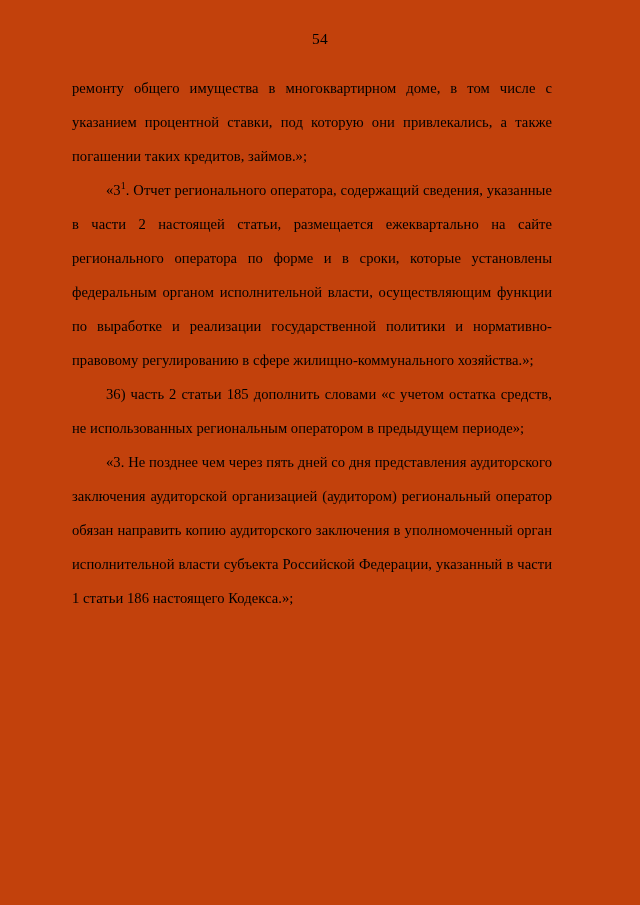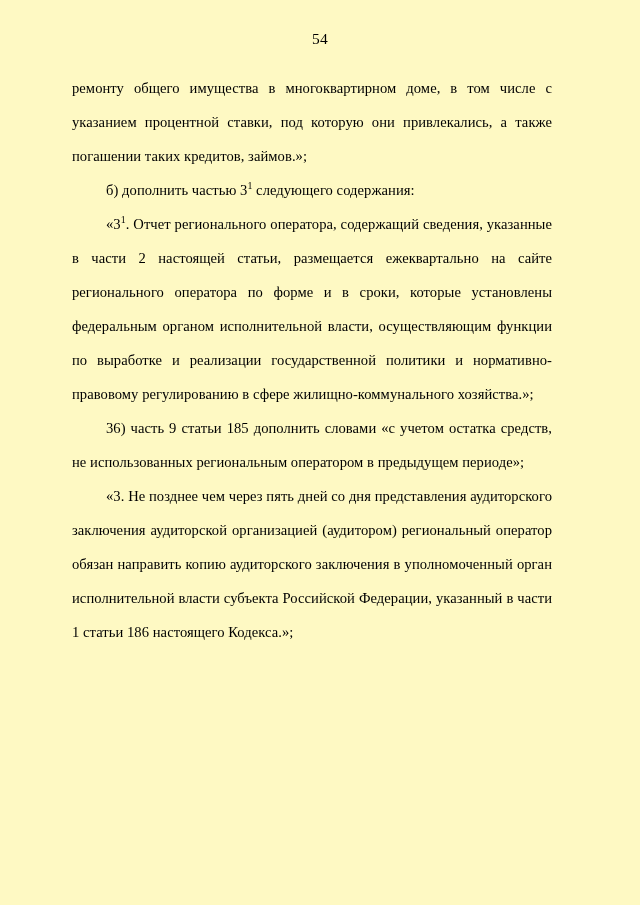--- a/index.html
+++ b/index.html
@@ -11,21 +11,21 @@
     width: 640px;
     height: 905px;
     font-family: "Liberation Serif", serif;
     color: #000000;
     overflow: hidden;
   }
   .page {
     position: relative;
     width: 640px;
     height: 905px;
-    background: #fef9c3;
+    background: #c2410c;
     box-sizing: border-box;
     padding: 30px 72px 0 72px;
   }
   .page-number {
     text-align: center;
     font-size: 15.5px;
     line-height: 1.2;
     margin: 0 0 22px 0;
     letter-spacing: 0.2px;
   }
@@ -55,24 +55,23 @@
 <body>
 
 <div class="page">
 
   <div class="page-number">54</div>
 
   <div class="body-text">
 
     <p class="no-indent">ремонту общего имущества в многоквартирном доме, в том числе с указанием процентной ставки, под которую они привлекались, а также погашении таких кредитов, займов.»;</p>
 
-    <p class="hang"><span>б) дополнить частью 3</span><sup>1</sup><span> следующего содержания:</span></p>
 
     <p class="hang"><span>«3</span><sup>1</sup><span>. Отчет регионального оператора, содержащий сведения, указанные в части 2 настоящей статьи, размещается ежеквартально на сайте регионального оператора по форме и в сроки, которые установлены федеральным органом исполнительной власти, осуществляющим функции по выработке и реализации государственной политики и нормативно-правовому регулированию в сфере жилищно-коммунального хозяйства.»;</span></p>
 
-    <p class="hang">36) часть 9 статьи 185 дополнить словами «с учетом остатка средств, не использованных региональным оператором в предыдущем периоде»;</p>
+    <p class="hang">36) часть 2 статьи 185 дополнить словами «с учетом остатка средств, не использованных региональным оператором в предыдущем периоде»;</p>
 
 
     <p class="hang">«3. Не позднее чем через пять дней со дня представления аудиторского заключения аудиторской организацией (аудитором) региональный оператор обязан направить копию аудиторского заключения в уполномоченный орган исполнительной власти субъекта Российской Федерации, указанный в части 1 статьи 186 настоящего Кодекса.»;</p>
 
 
   </div>
 </div>
 
 </body></html>

